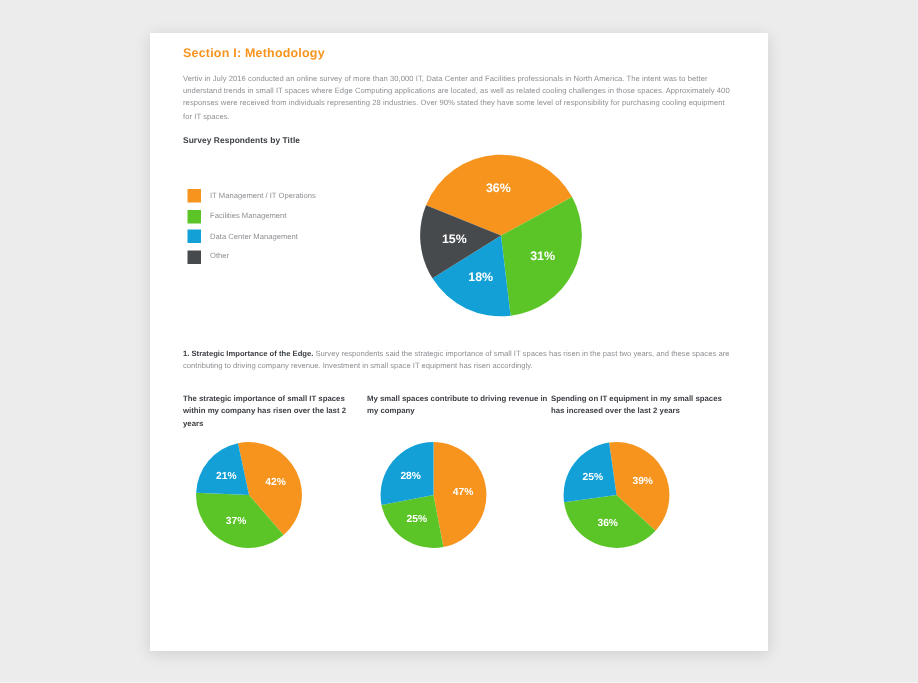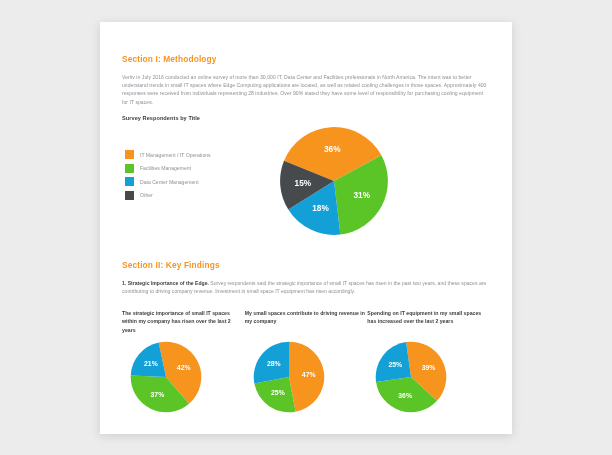--- a/index.html
+++ b/index.html
@@ -16,21 +16,21 @@
 
   #page {
     position: absolute;
     left: 100px;
     top: 22px;
     width: 412px;
     height: 412px;
     background: #ffffff;
     box-shadow: 0 2px 10px rgba(0,0,0,0.13);
     box-sizing: border-box;
-    padding: 32px 22px 0 22px;
+    padding: 8px 22px 0 22px;
     overflow: hidden;
   }
 
   .section-heading {
     color: #f7941e;
     font-size: 8.3px;
     font-weight: bold;
     letter-spacing: 0.15px;
     margin: 0 0 9px 0;
   }
@@ -167,21 +167,20 @@
           <path d="M 50 50 L 93.103 26.694 A 49 49 0 0 1 55.802 98.655 Z" fill="#5bc527"></path>
           <text x="75.23" y="63.08" class="slice-label" font-size="7.5">31%</text>
           <path d="M 50 50 L 55.802 98.655 A 49 49 0 0 1 8.446 75.966 Z" fill="#12a0d7"></path>
           <text x="37.72" y="75.63" class="slice-label" font-size="7.5">18%</text>
           <path d="M 50 50 L 8.446 75.966 A 49 49 0 0 1 4.568 31.644 Z" fill="#464a4d"></path>
           <text x="21.69" y="52.48" class="slice-label" font-size="7.5">15%</text>
         </svg>
       </div>
   </div>
 
-  <h2 class="section-heading" style="margin-top:4px;">Section II: Key Findings</h2>
 
   <p class="finding-text">
     <b>1. Strategic Importance of the Edge.</b><span> Survey respondents said the strategic importance of small IT spaces has risen in the past two years, and these spaces are contributing to driving company revenue. Investment in small space IT equipment has risen accordingly.</span>
   </p>
 
   <div id="small-charts">
       <div class="small-col">
         <div class="small-title">The strategic importance of small IT spaces within my company has risen over the last 2 years</div>
         <div class="small-pie-wrap">
           <svg width="72" height="72" viewBox="0 0 100 100" class="pie-svg">

